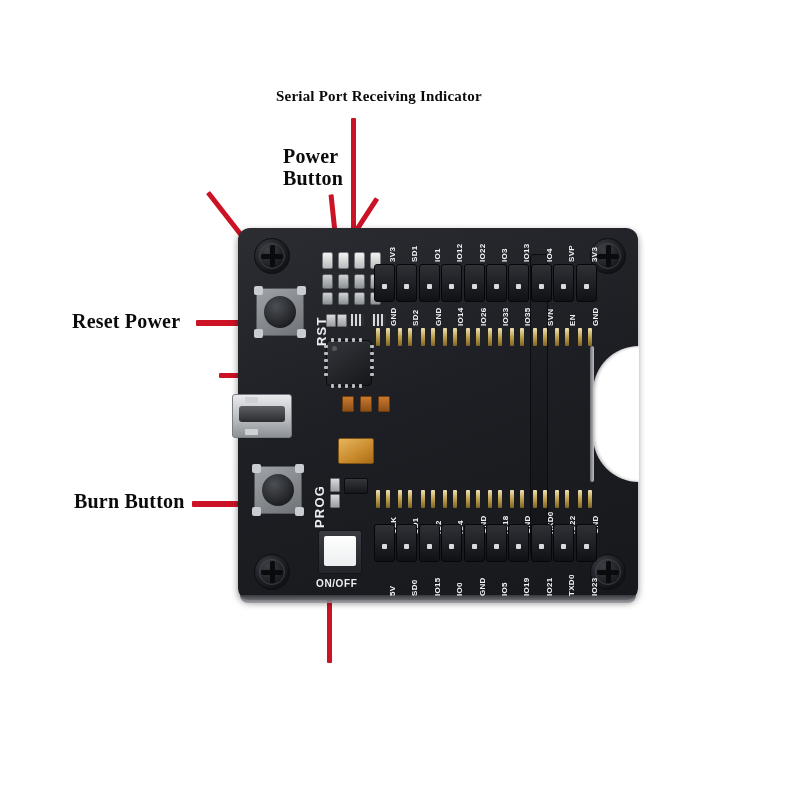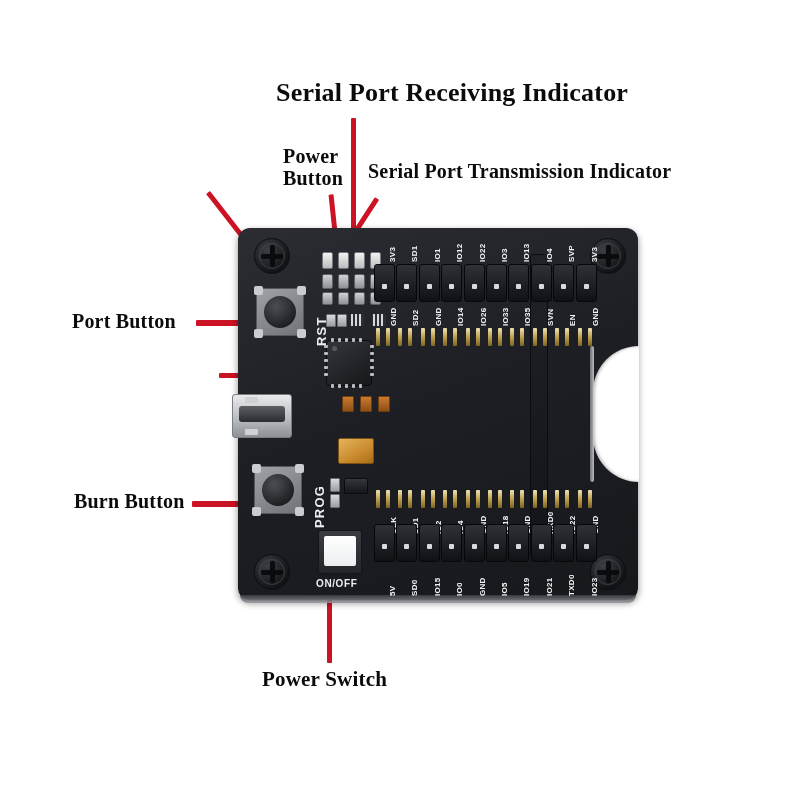--- a/index.html
+++ b/index.html
@@ -111,34 +111,32 @@
 
   
   #socket{position:absolute;background:linear-gradient(180deg,#202228,#131418);
        border-radius:3px;border:1px solid #0b0c0f;}
 </style>
 </head>
 <body>
 
 <div id="stage">
 
-  <div class="lbl" style="left:276px;top:78px;font-size:26px;">Serial Port Receiving Indicator</div>
+  <div class="lbl" style="left:276px;top:88px;font-size:15px;">Serial Port Receiving Indicator</div>
 
 
   <div class="lbl" style="left:283px;top:145px;font-size:20px;text-align:left;">Power
 Button</div>
 
-  <div class="lbl" style="left:368px;top:160px;font-size:20px;">Serial Port Transmission Indicator</div>
-
-  <div class="lbl" style="left:72px;top:310px;font-size:20px;">Port Button</div>
+
+  <div class="lbl" style="left:72px;top:310px;font-size:20px;">Reset Power</div>
 
 
   <div class="lbl" style="left:74px;top:490px;font-size:20px;">Burn Button</div>
 
-  <div class="lbl" style="left:262px;top:668px;font-size:21px;">Power Switch</div>
 
   <div class="leader" style="left:351px;top:118px;width:5px;height:145px;transform:none;"></div>
 
   <div class="leader" style="left:208px;top:190px;width:90px;height:5px;transform:rotate(52deg);"></div>
 
   <div class="leader" style="left:331px;top:192px;width:72px;height:5px;transform:rotate(84deg);"></div>
 
   <div class="leader" style="left:377px;top:196px;width:78px;height:5px;transform:rotate(123deg);"></div>
 
   <div class="leader" style="left:196px;top:320px;width:62px;height:6px;"></div>

